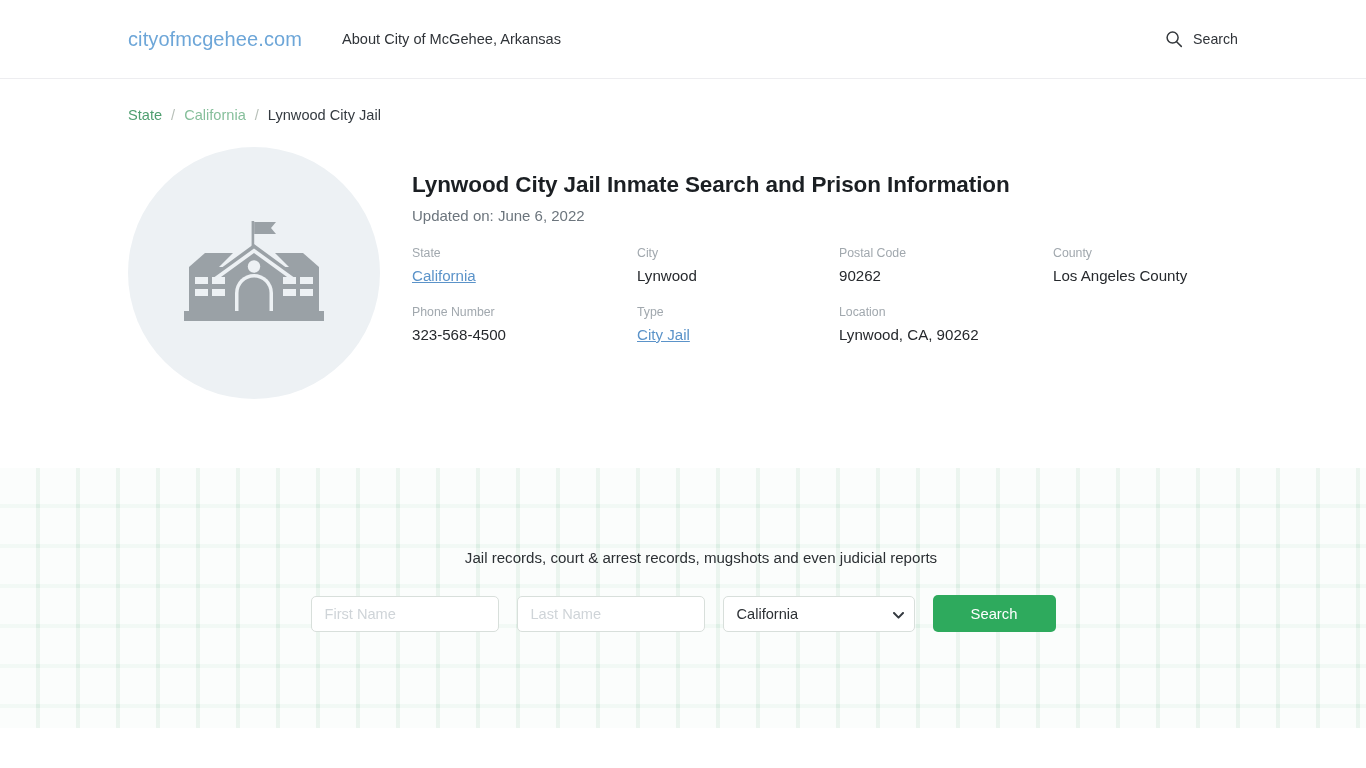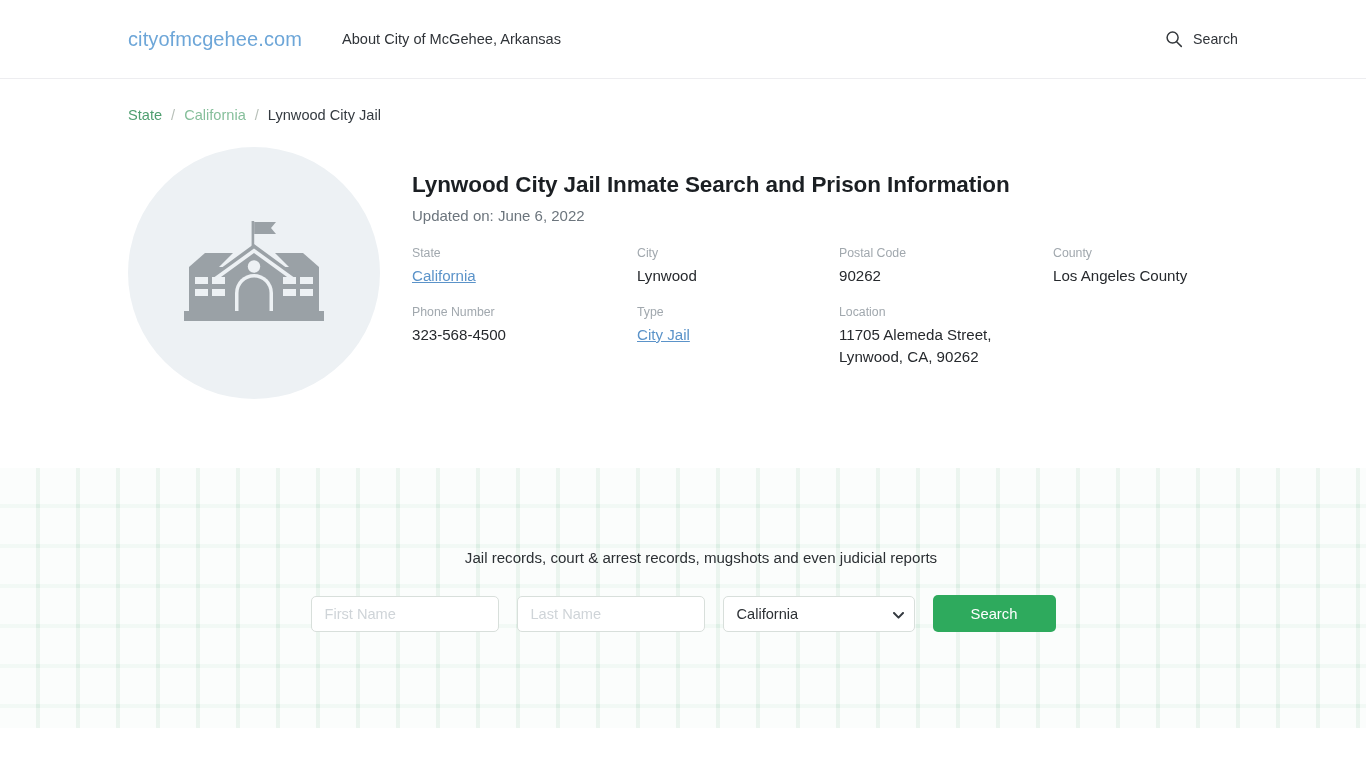--- a/index.html
+++ b/index.html
@@ -309,21 +309,20 @@
         <div class="info-value">323-568-4500</div>
       </div>
 
       <div>
         <div class="info-label">Type</div>
         <a class="info-value link" href="#">City Jail</a>
       </div>
 
       <div>
         <div class="info-label">Location</div>
-        <div class="info-value">11705 Alemeda Street,</div>
         <div class="info-value">Lynwood, CA, 90262</div>
       </div>
 
     </div>
   </div>
 </div>
 
 <section class="promo">
   <div class="promo-inner">
     <p class="promo-sub">Jail records, court &amp; arrest records, mugshots and even judicial reports</p>

